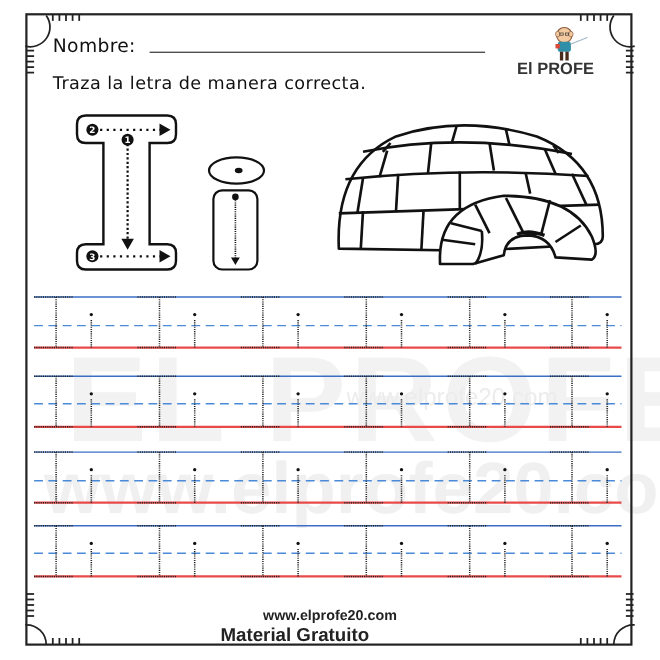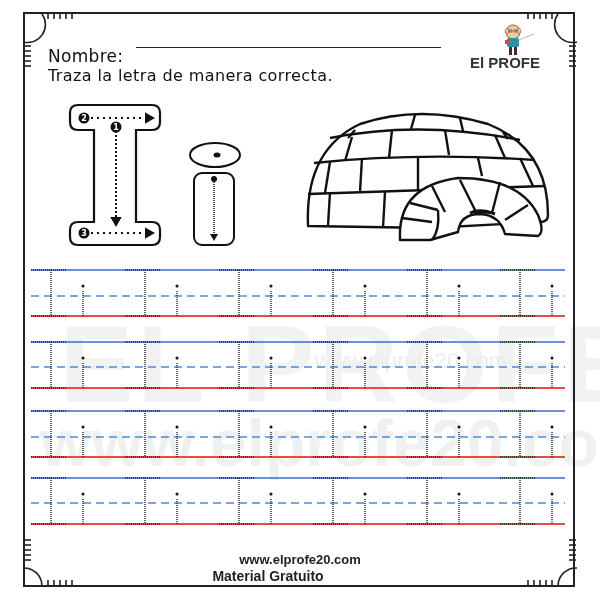--- a/index.html
+++ b/index.html
@@ -1,27 +1,27 @@
 <!DOCTYPE html>
 <html><head>
 <meta charset="utf-8">
 <style>
   html,body{margin:0;padding:0;background:#fff;}
   body{width:600px;height:600px;position:relative;overflow:hidden;font-family:"DejaVu Sans",sans-serif;color:#111;}
   .frame{position:absolute;left:23px;top:12px;width:552px;height:575px;border:2px solid #222;box-sizing:border-box;}
   .abs{position:absolute;}
-  .name-label{left:48px;top:32px;font-size:17px;font-weight:normal;letter-spacing:0.3px;margin-top:14px;}
+  .name-label{left:48px;top:32px;font-size:17px;font-weight:normal;letter-spacing:0.3px;}
   .name-line{left:136px;top:47px;width:305px;border-bottom:1.5px solid #222;height:0;}
   .instr{left:48px;top:66px;font-size:16px;letter-spacing:0.4px;}
   .brand{left:470px;top:54px;font-family:"Liberation Sans",sans-serif;font-weight:bold;font-size:15px;color:#333;}
   .watermark1{left:60px;top:300px;font-family:"Liberation Sans",sans-serif;font-weight:bold;font-size:110px;color:#f2f2f2;letter-spacing:4px;white-space:nowrap;z-index:0;}
   .watermark2{left:40px;top:405px;font-family:"Liberation Sans",sans-serif;font-weight:bold;font-size:66px;color:#f0f0f0;white-space:nowrap;z-index:0;}
   .watermark3{left:315px;top:348px;font-family:"Liberation Sans",sans-serif;font-size:22px;color:#ececec;white-space:nowrap;z-index:0;}
   .footer-url{left:0;width:600px;top:552px;text-align:center;font-family:"Liberation Sans",sans-serif;font-size:13px;color:#222;font-weight:bold;}
-  .footer-sub{left:0;width:536px;top:568px;text-align:center;font-family:"Liberation Sans",sans-serif;font-size:14px;color:#222;font-weight:bold;}
+  .footer-sub{left:0;width:536px;top:568px;text-align:center;font-family:"Liberation Sans",sans-serif;font-size:17px;color:#222;font-weight:bold;}
   svg{position:absolute;left:0;top:0;}
   .layer{z-index:1;}
 </style>
 </head>
 <body>
 
 <div class="abs watermark1">EL PROFE</div>
 <div class="abs watermark3">www.elprofe20.com</div>
 <div class="abs watermark2">www.elprofe20.com</div>
 

